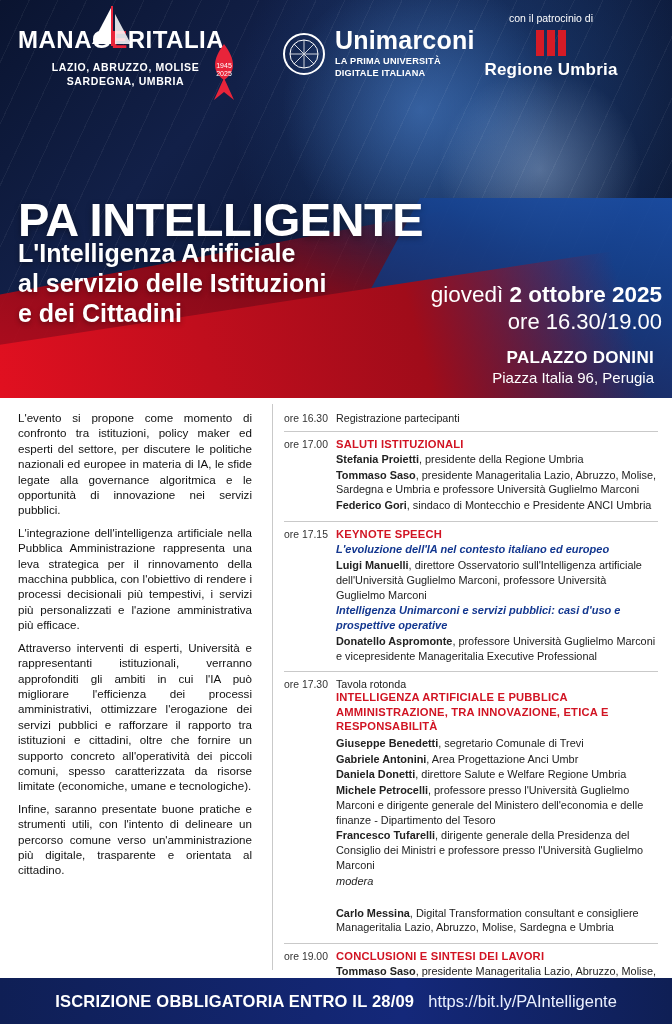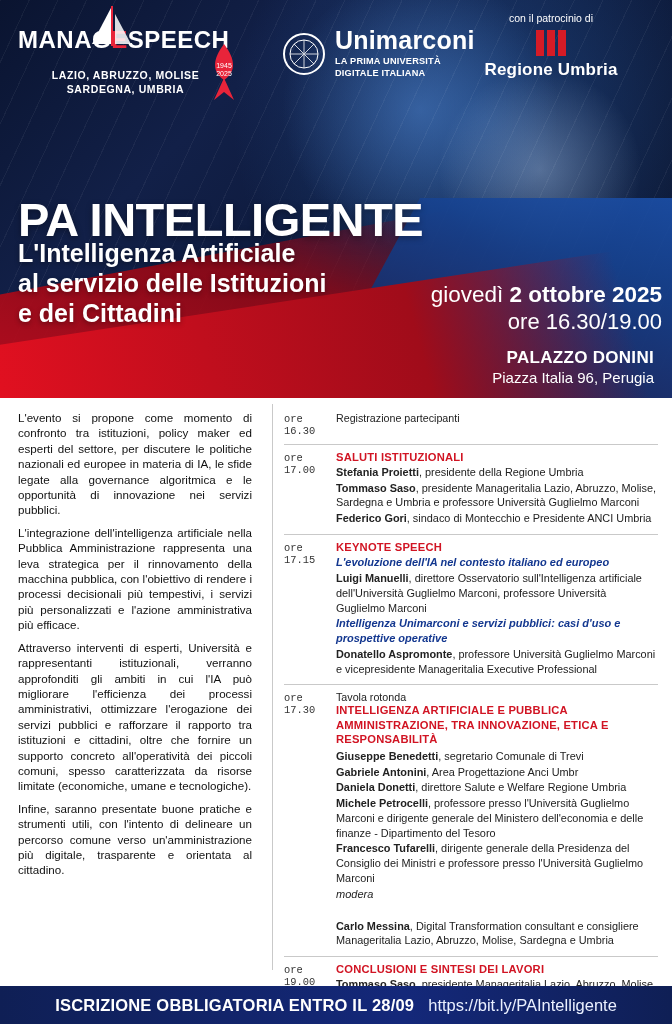--- a/index.html
+++ b/index.html
@@ -60,21 +60,21 @@
   .topstrip { position:absolute; left:0; top:0; width:672px; height:112px; }
   .logo-man {
     position:absolute; left:18px; top:28px; width:215px; color:#fff;
   }
   .logo-man .m-brand {
     font-size:24px; font-weight:700; letter-spacing:.5px; line-height:1;
   }
   .logo-man .m-brand .red { color:#e8243a; }
   .logo-man .m-sub {
     font-size:10.5px; font-weight:700; letter-spacing:.6px; text-align:center;
-    margin-top:16px; line-height:1.35;
+    margin-top:8px; line-height:1.35;
   }
   .sail {
     position:absolute; left:70px; top:-24px; width:48px; height:50px;
   }
   .ribbon {
     position:absolute; left:188px; top:14px; width:36px; height:60px;
   }
   .logo-uni {
     position:absolute; left:282px; top:28px; color:#fff; display:flex; gap:9px; align-items:center;
   }
@@ -118,33 +118,33 @@
   .content { position:absolute; left:0; top:398px; width:672px; height:580px; display:flex; }
   .col-left { width:268px; padding:12px 16px 6px 18px; }
   .col-left p {
     font-size:11.6px; line-height:1.33; text-align:justify; color:#111; margin-bottom:7px;
   }
   .divider-v { position:absolute; left:272px; top:6px; width:1px; height:566px; background:#c9c9c9; }
 
   .col-right { width:404px; padding:10px 14px 0 16px; position:relative; }
   .row { display:flex; border-top:1px solid #c9c9c9; padding:6px 0 7px 0; }
   .row:first-child { border-top:none; padding-top:4px; }
-  .row .time { width:52px; flex:0 0 52px; font-size:10.4px; color:#333; padding-top:1px;font-family:Liberation Mono, monospace; }
+  .row .time { width:52px; flex:0 0 52px; font-size:10.4px; color:#333; padding-top:1px; }
   .row .body { flex:1; }
   .sec-title { font-size:11.2px; font-weight:700; color:#d11423; letter-spacing:.2px; margin-bottom:2px; }
   .sec-title.multi { line-height:1.3; }
   .talk-title { font-size:11px; font-weight:700; font-style:italic; color:#13378f; margin:1px 0 2px; line-height:1.3; }
   .person { font-size:10.9px; color:#222; line-height:1.35; margin-bottom:1px; }
   .person b { font-weight:700; }
   .modera { font-size:11px; font-style:italic; color:#222; margin:2px 0 19px; }
   .rowtag { font-size:10.7px; color:#222; }
 
   
   .footer {
-    position:absolute; left:0; bottom:0; width:672px; height:38px;
+    position:absolute; left:0; bottom:0; width:672px; height:46px;
     background:linear-gradient(90deg,#0f1f55 0%, #14287a 60%, #0f1f55 100%);
     display:flex; align-items:center; justify-content:center; gap:14px; color:#fff;
   }
   .footer .f1 { font-size:16.5px; font-weight:700; letter-spacing:.2px; }
   .footer .f2 { font-size:16.5px; font-weight:400; color:#eaf0ff; }
 </style>
 </head>
 <body>
 
 <div class="poster">
@@ -159,21 +159,21 @@
 
     <div class="topstrip">
 
       <div class="logo-man">
         <svg class="sail" viewBox="0 0 48 50">
           <polygon points="24,2 24,40 4,40" fill="#ffffff"></polygon>
           <polygon points="27,10 27,40 43,40" fill="#ffffff" opacity=".85"></polygon>
           <rect x="23" y="2" width="2" height="40" fill="#e8243a"></rect>
         </svg>
         <div class="m-brand">
-          <span>MANAG</span><span class="red">E</span><span>SPEECH</span>
+          <span>MANAG</span><span class="red">E</span><span>RITALIA</span>
         </div>
         <div class="m-sub" style="white-space:pre-line">LAZIO, ABRUZZO, MOLISE
 SARDEGNA, UMBRIA</div>
         <svg class="ribbon" viewBox="0 0 36 60">
           <path d="M18 2 C6 18 6 30 18 38 C30 30 30 18 18 2 Z" fill="#e8243a"></path>
           <path d="M18 36 L8 58 L18 50 L28 58 Z" fill="#e8243a"></path>
           <text x="18" y="26" font-size="7" fill="#ffffff" text-anchor="middle" font-family="Liberation Sans">1945</text>
           <text x="18" y="34" font-size="7" fill="#ffffff" text-anchor="middle" font-family="Liberation Sans">2025</text>
         </svg>
       </div>

